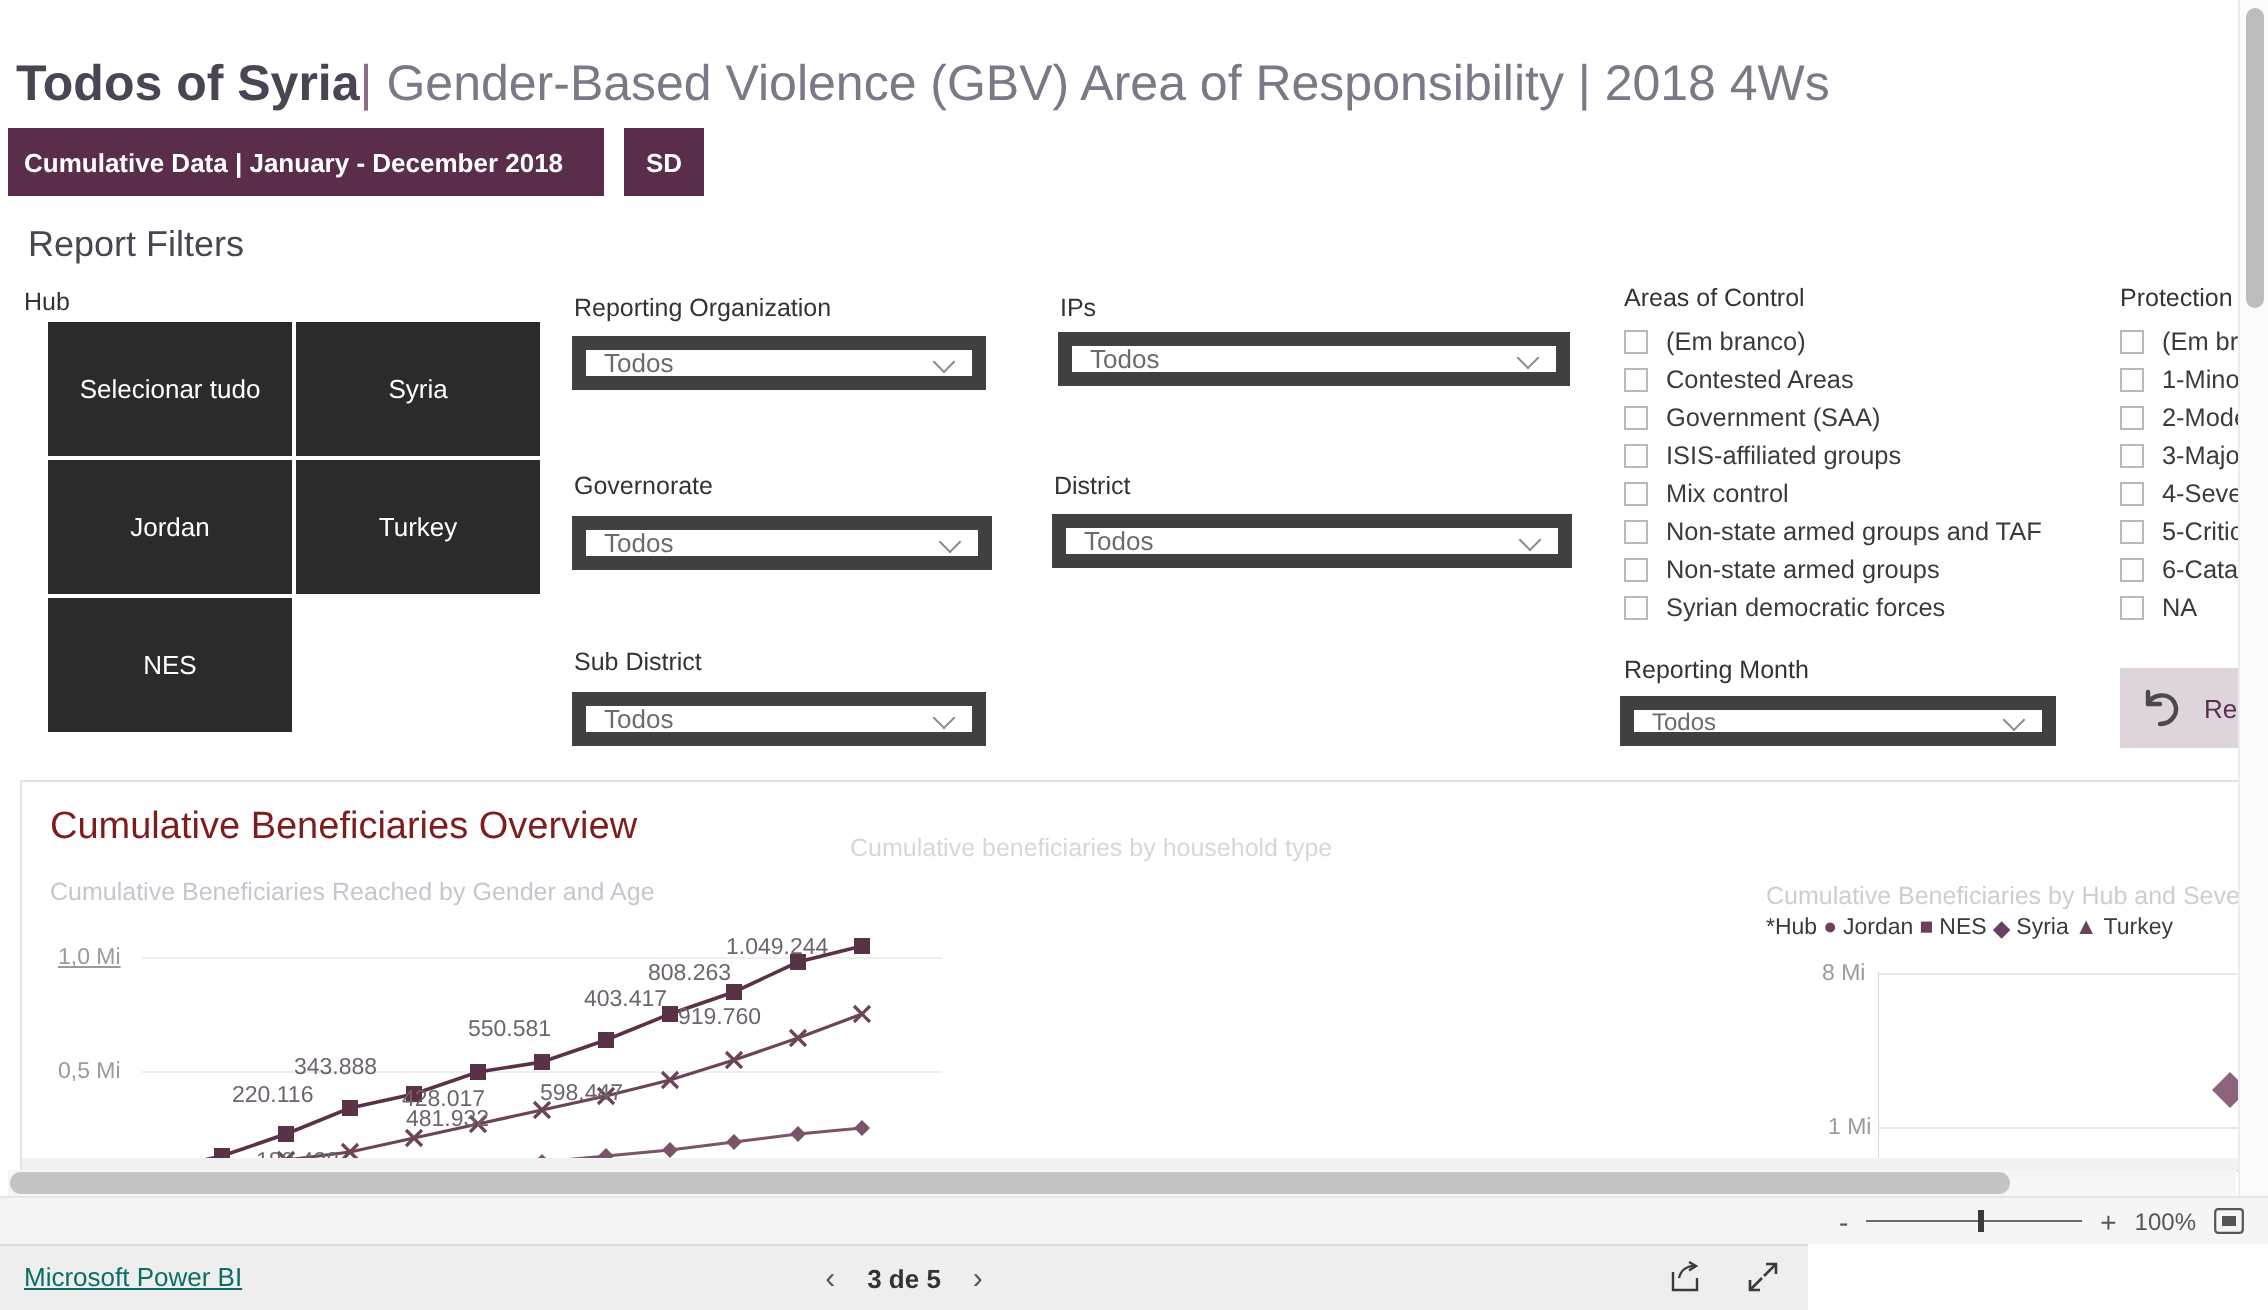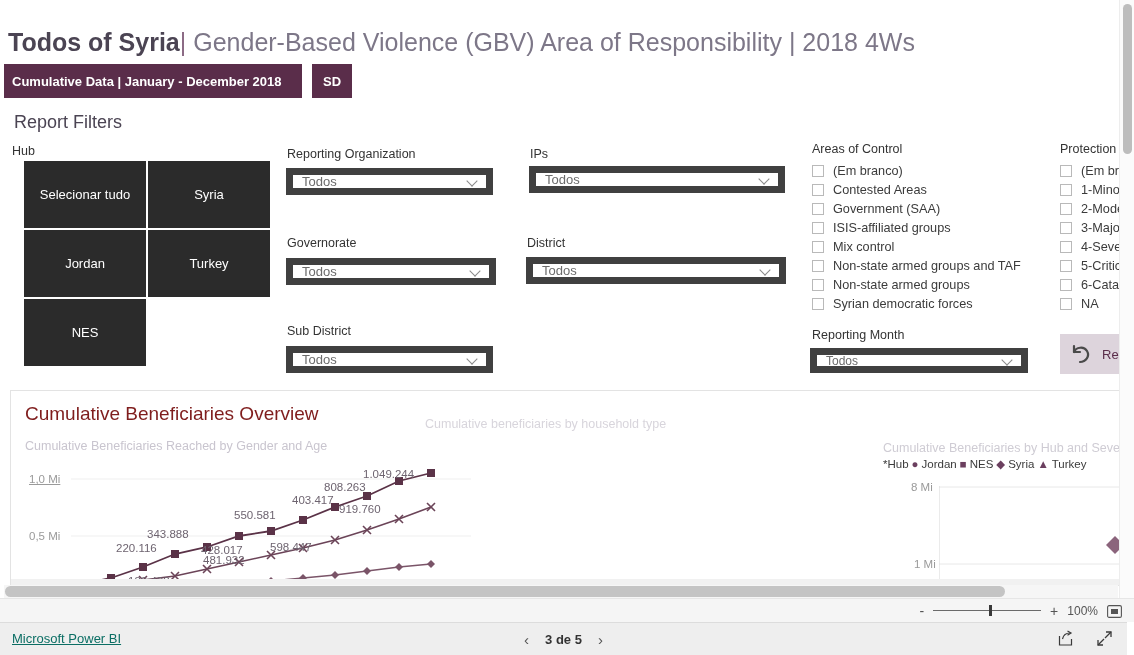--- a/index.html
+++ b/index.html
@@ -160,21 +160,21 @@
     width: 108px; height: 1px; background: #6b6b6b; position: relative;
   }
   .zm-handle {
     position: absolute; left: 56px; top: -5px; width: 3px; height: 11px;
     background: #3a3a3a; cursor: pointer;
   }
   .zm-pct { font-size: 12px; color: #555; }
   .fit-icon { width: 15px; height: 13px; position: relative; cursor: pointer; }
 
   .status-bar {
-    position: absolute; left: 0; top: 622px; width: 1127px; height: 33px;
+    position: absolute; left: 0; top: 622px; width: 904px; height: 33px;
     background: #eeeeee; border-top: 1px solid #dcdcdc;
   }
   .pbi-link {
     position: absolute; left: 12px; top: 8px;
     font-size: 13px; color: #0b6e64; text-decoration: underline; cursor: pointer;
   }
   .pager {
     position: absolute; left: 50%; top: 8px; transform: translateX(-50%);
     display: flex; align-items: center; gap: 16px;
     font-size: 13px; color: #333;

